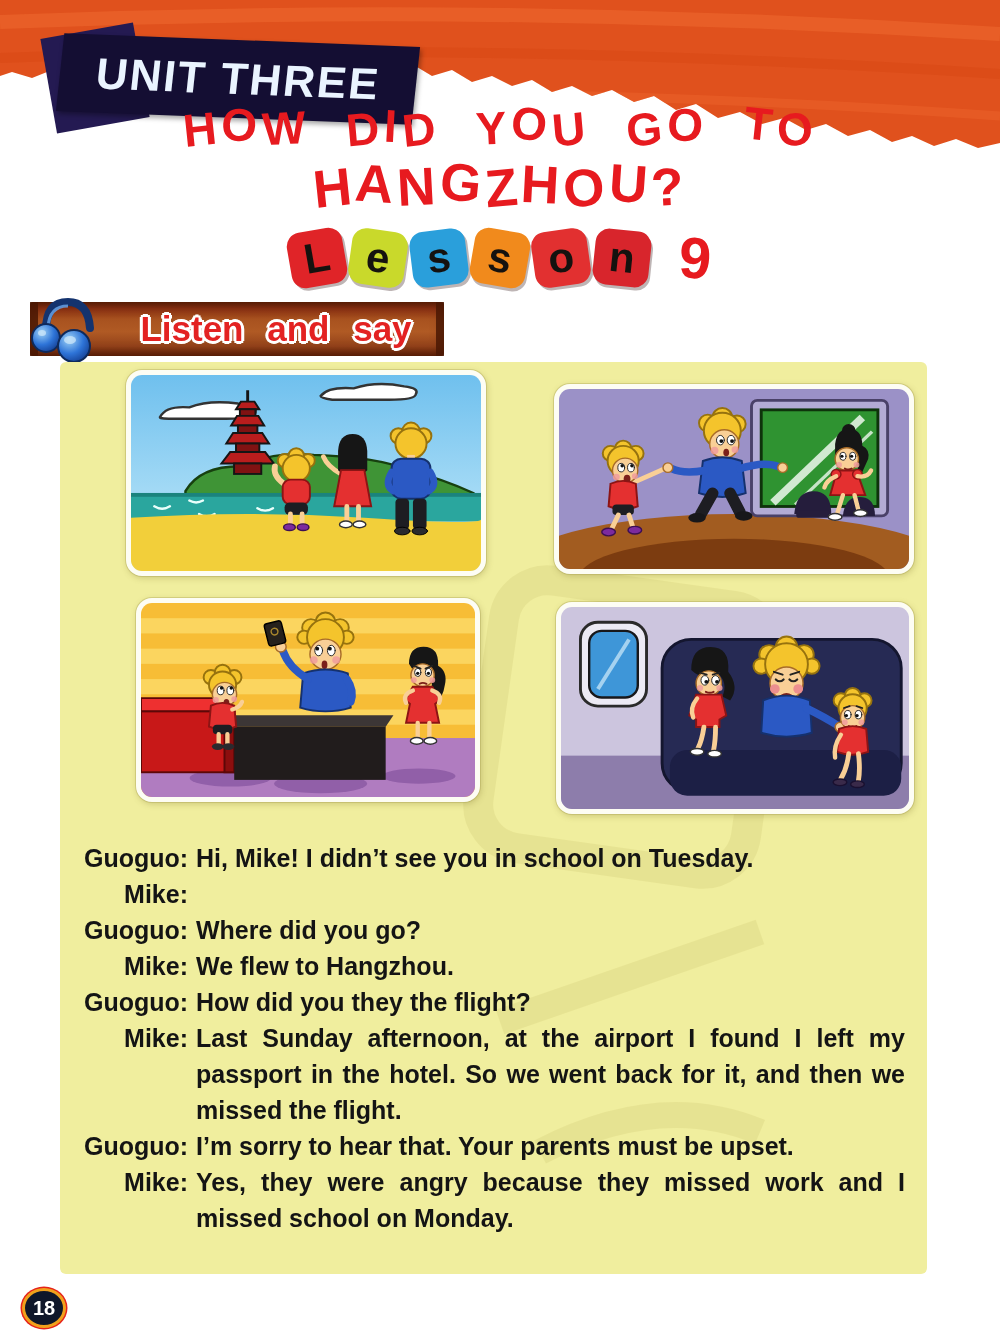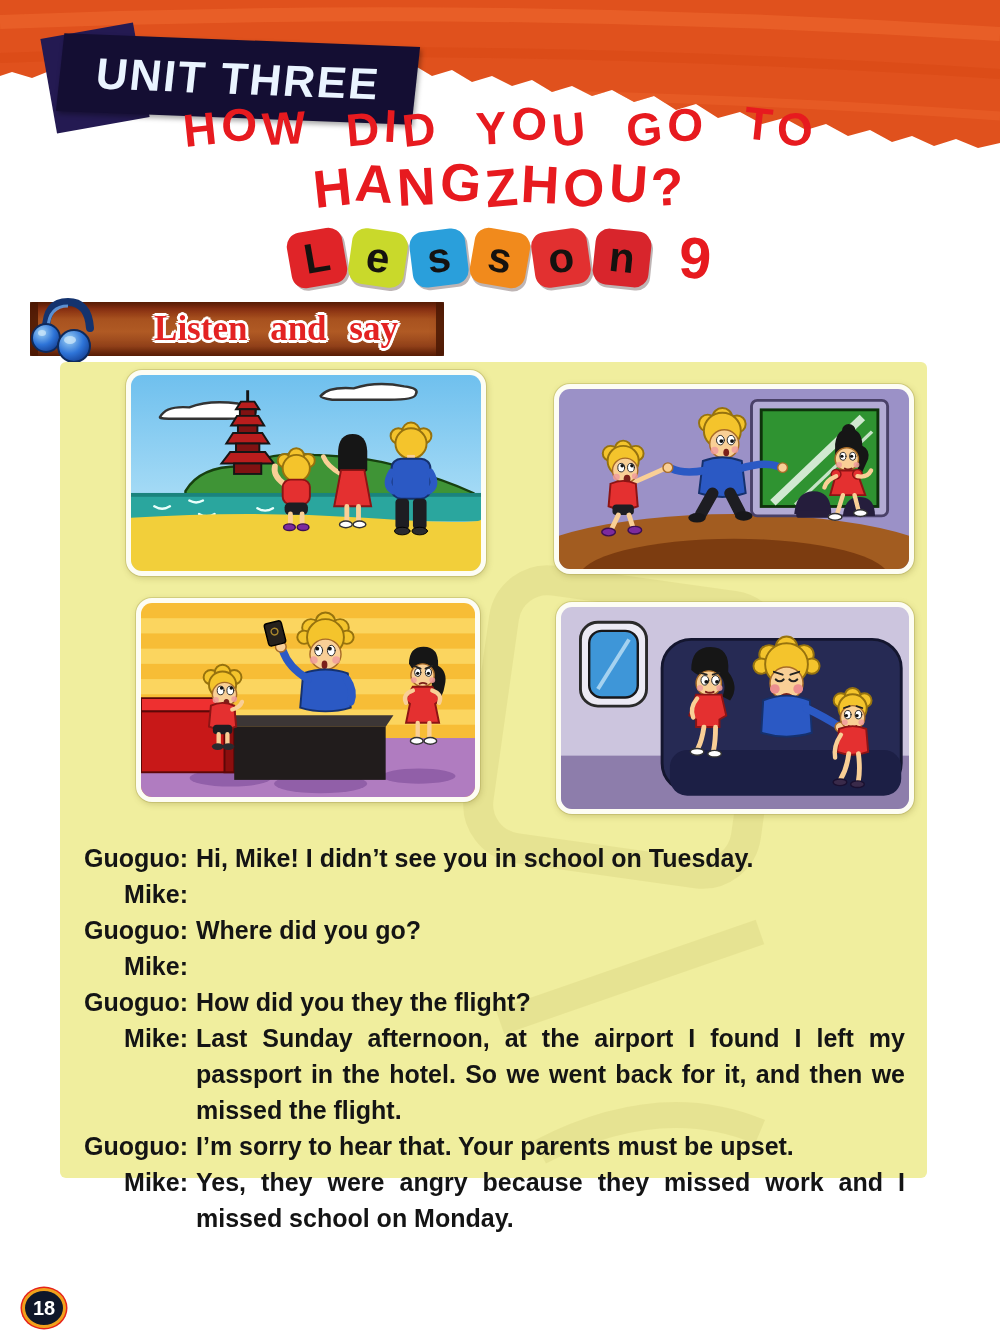--- a/index.html
+++ b/index.html
@@ -31,26 +31,26 @@
         font-size:42px;font-weight:bold;color:#15120f;box-shadow:2px 3px 0 rgba(40,10,10,.3);}
   #lesson-number{color:#e71a1f;font-size:58px;font-weight:bold;margin-left:24px;transform:rotate(3deg);}
 
   
   #listen-banner{position:absolute;left:30px;top:302px;width:414px;height:54px;border-radius:3px;
      background:linear-gradient(180deg,#5f1f06 0%,#8a3012 12%,#a8521f 32%,#b05a24 55%,#93421a 82%,#5f1f06 100%);
      box-shadow:inset 0 0 14px rgba(60,20,0,.45);}
   #listen-banner::before,#listen-banner::after{content:"";position:absolute;top:0;bottom:0;width:8px;background:#4a1804;opacity:.85;}
   #listen-banner::before{left:0;} #listen-banner::after{right:0;}
   #listen-label{position:absolute;left:84px;right:6px;top:0;bottom:0;display:flex;align-items:center;justify-content:center;
-     font-family:Liberation Serif, serif;font-weight:bold;font-size:35px;color:#e32222;word-spacing:14px;
+     font-family:Liberation Sans, sans-serif;font-weight:bold;font-size:35px;color:#e32222;word-spacing:14px;
      text-shadow:-3px 0 #fff,3px 0 #fff,0 -3px #fff,0 3px #fff,-2px -2px #fff,2px -2px #fff,-2px 2px #fff,2px 2px #fff;}
   #headphones{position:absolute;left:0px;top:-12px;}
 
   
-  #content-box{position:absolute;left:60px;top:362px;width:867px;height:816px;background:#f0ee9e;border-radius:6px;}
+  #content-box{position:absolute;left:60px;top:362px;width:867px;height:912px;background:#f0ee9e;border-radius:6px;}
   #watermark{position:absolute;left:360px;top:140px;opacity:.09;pointer-events:none;}
 
   .panel{position:absolute;box-sizing:border-box;border:5px solid #fdfdf4;border-radius:16px;overflow:hidden;
          box-shadow:0 0 0 1px rgba(170,160,80,.35),1px 2px 6px rgba(120,110,40,.30);background:#fff;}
   .panel svg{display:block;width:100%;height:100%;}
   #panel-beach{left:66px;top:8px;width:360px;height:206px;}
   #panel-hurry{left:494px;top:22px;width:360px;height:190px;}
   #panel-hotel{left:76px;top:236px;width:344px;height:204px;}
   #panel-plane{left:496px;top:240px;width:358px;height:212px;}
 
@@ -443,20 +443,21 @@
       </div>
       <div class="drow">
         <div class="spk">Mike:</div>
       </div>
       <div class="drow">
         <div class="spk">Guoguo:</div>
         <div class="txt">Where did you go?</div>
       </div>
       <div class="drow">
         <div class="spk">Mike:</div>
+        <div class="txt">We flew to Hangzhou.</div>
       </div>
       <div class="drow">
         <div class="spk">Guoguo:</div>
         <div class="txt">How did you they the flight?</div>
       </div>
       <div class="drow">
         <div class="spk">Mike:</div>
         <div class="txt">Last Sunday afternoon, at the airport I found I left my passport in the hotel. So we went back for it, and then we missed the flight.</div>
       </div>
       <div class="drow">

